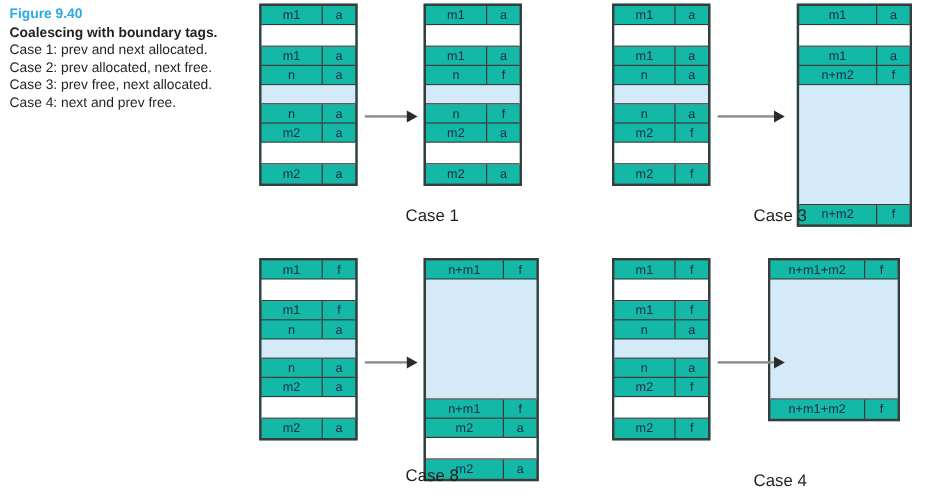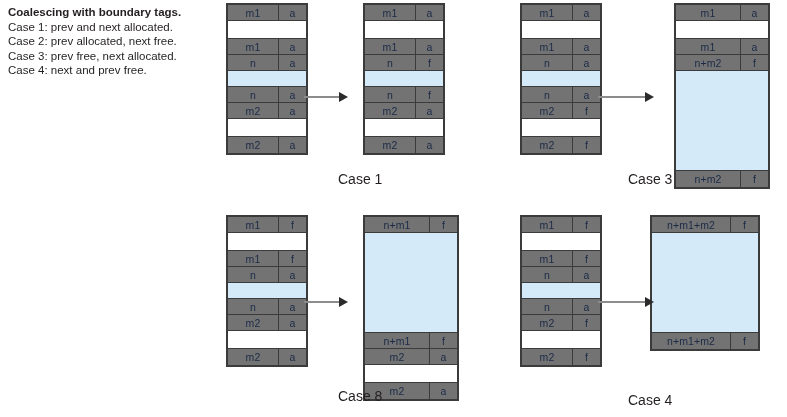--- a/index.html
+++ b/index.html
@@ -30,22 +30,21 @@
   #caption-body{ display:block; }
   #caption-lead{ font-weight:bold; }
 
   
   #diagrams{ position:absolute; left:0; top:0; width:787px; height:417px; }
 
   .block{
     position:absolute;
     border:2px solid #3b3b3b;
     box-sizing:border-box;
-    background:#737373;
-    margin-left:10px;
+    background:#14b8a6;
   }
 
   .row{
     position:relative;
     box-sizing:border-box;
     display:flex;
     width:100%;
   }
   .row.bordered{ border-bottom:1.6px solid #3b3b3b; }
 
@@ -99,20 +98,21 @@
     position:absolute;
     font-size:14px;
     color:#231f20;
     white-space:nowrap;
   }
 </style>
 </head>
 <body>
 
 <div id="caption">
+  <span id="fig-number">Figure 9.40</span>
   <span id="caption-body"><span id="caption-lead">Coalescing with boundary tags.</span><span id="caption-rest"> Case 1: prev and next allocated. Case 2: prev allocated, next free. Case 3: prev free, next allocated. Case 4: next and prev free.</span></span>
 </div>
 
 <div id="diagrams">
     <div class="block" style="left: 216px; top: 3px; width: 82px;">
       <div class="row bordered" style="height: 16px;">
         <div class="cell-main">m1</div>
         <div class="cell-tag">a</div>
       </div>
       <div class="row gap notag bordered" style="height: 18px;">

